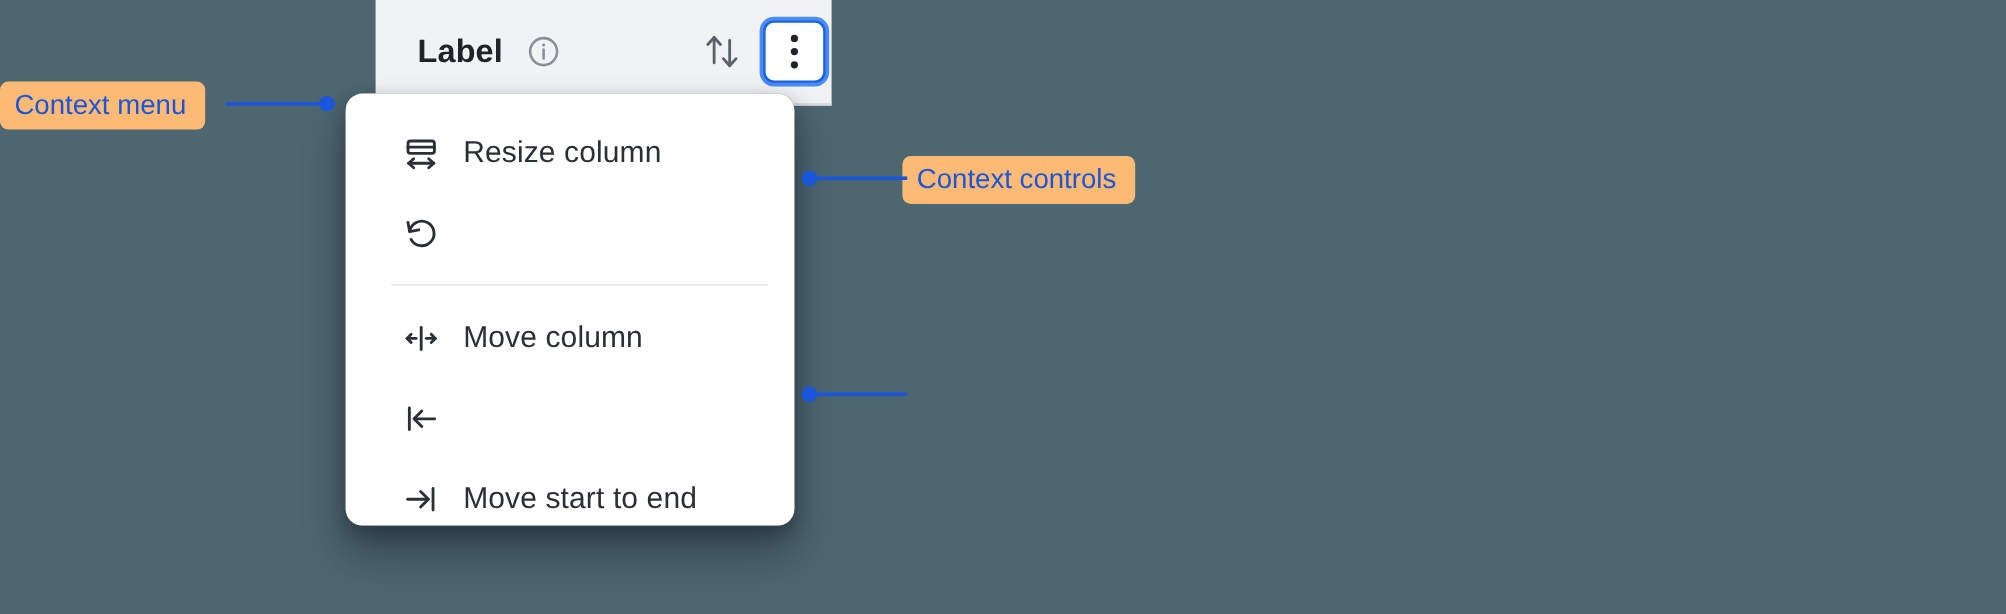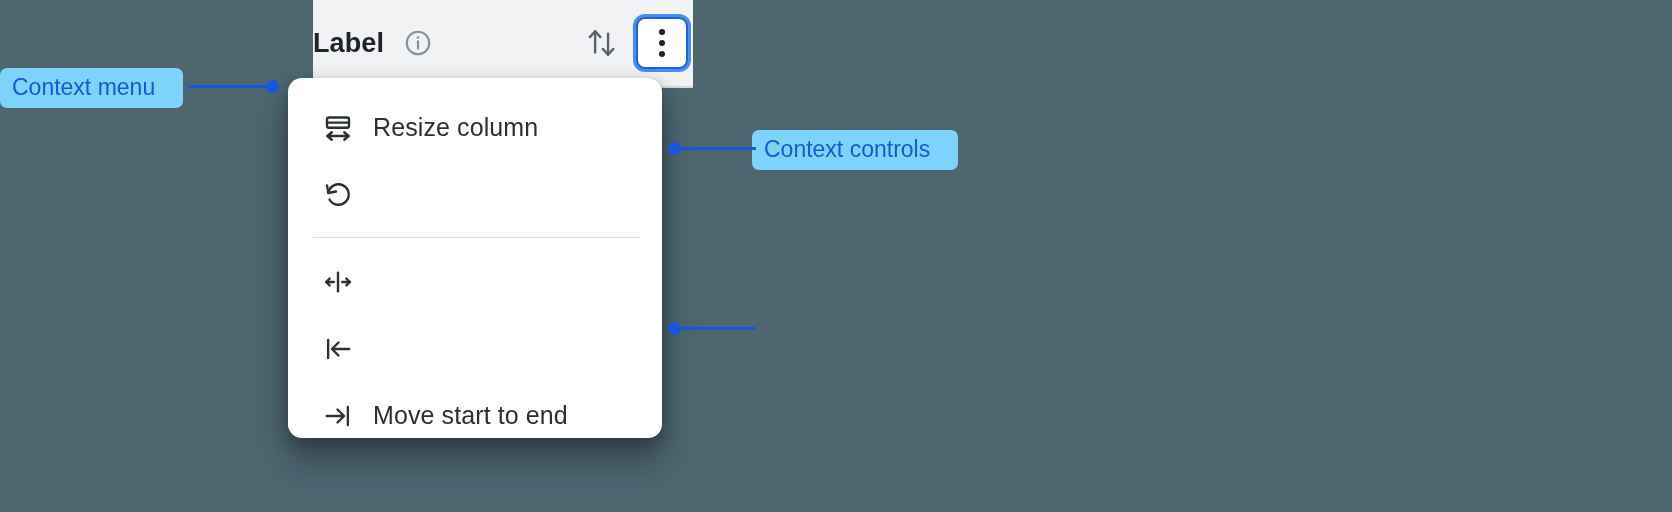--- a/index.html
+++ b/index.html
@@ -13,20 +13,21 @@
 
   
   .col-header{
     position:absolute;left:313px;top:0;width:380px;height:88px;
     background:#f1f2f4;
     display:flex;align-items:center;
     box-sizing:border-box;
     border-bottom:2px solid #d7d9dd;
   }
   .col-title{
+    margin-left:35px;
     font-size:27px;font-weight:bold;color:#20232a;
     letter-spacing:.1px;white-space:nowrap;
   }
   .info-icon{margin-left:19px;display:flex;align-items:center;}
   .hdr-spacer{flex:1 1 auto;}
   .sort-icon{display:flex;align-items:center;margin-right:17px;}
 
   .kebab-btn{
     width:52px;height:52px;margin-right:5px;
     background:#ffffff;
@@ -42,21 +43,21 @@
   .menu-shadow{
     position:absolute;left:288px;top:78px;width:374px;height:360px;
     border-radius:14px;
     box-shadow:0 22px 34px rgba(18,24,30,.42), 0 6px 14px rgba(18,24,30,.30);
     background:#6a727c;
   }
   .menu{
     position:absolute;left:288px;top:78px;width:374px;height:360px;
     background:#ffffff;border-radius:14px;
     box-sizing:border-box;
-    padding:16px 0 16px 3px;
+    padding:16px 0 16px 16px;
     overflow:hidden;
   }
   .menu-item{
     height:67px;display:flex;align-items:center;
     padding-left:32px;box-sizing:border-box;cursor:pointer;
   }
   .mi-icon{
     width:30px;height:30px;flex:0 0 30px;
     display:flex;align-items:center;justify-content:center;
     color:#2b2f36;
@@ -65,25 +66,25 @@
     margin-left:20px;font-size:25px;color:#2b2f36;
     white-space:nowrap;letter-spacing:.1px;
   }
   .menu-divider{
     height:1px;background:#dcdee2;margin:9px 22px 10px 22px;
   }
 
   
   .callout{
     position:absolute;
-    background:#7dd3fc;
+    background:#fdba74;
     color:#1a56db;
     font-size:23px;
     border-radius:7px;
-    padding:6px 28px 8px 12px;
+    padding:6px 16px 8px 12px;
     white-space:nowrap;
     line-height:1.15;
   }
   .lead-line{position:absolute;height:3px;background:#1a56db;}
   .lead-dot{position:absolute;width:13px;height:13px;border-radius:50%;background:#1a56db;}
 
   
   #callout-context{left:0px;top:68px;}
   #line-context{left:188px;top:85px;width:82px;}
   #dot-context{left:266px;top:80px;}
@@ -162,20 +163,21 @@
     <div class="menu-item">
       <span class="mi-icon">
         <svg width="30" height="30" viewBox="0 0 24 24" fill="none" stroke="#2b2f36" stroke-width="1.9" stroke-linecap="round" stroke-linejoin="round">
           <line x1="12" y1="4.6" x2="12" y2="19.4"></line>
           <line x1="2.6" y1="12" x2="8.6" y2="12"></line>
           <polyline points="5.3,9.3 2.6,12 5.3,14.7"></polyline>
           <line x1="15.4" y1="12" x2="21.4" y2="12"></line>
           <polyline points="18.7,9.3 21.4,12 18.7,14.7"></polyline>
         </svg>
       </span>
+      <span class="mi-label">Move column</span>
     </div>
 
     <div class="menu-item">
       <span class="mi-icon">
         <svg width="30" height="30" viewBox="0 0 24 24" fill="none" stroke="#2b2f36" stroke-width="1.9" stroke-linecap="round" stroke-linejoin="round">
           <line x1="4.1" y1="4.8" x2="4.1" y2="19.2"></line>
           <line x1="21" y1="12" x2="7.4" y2="12"></line>
           <polyline points="12.4,6.8 7.2,12 12.4,17.2"></polyline>
         </svg>
       </span>

